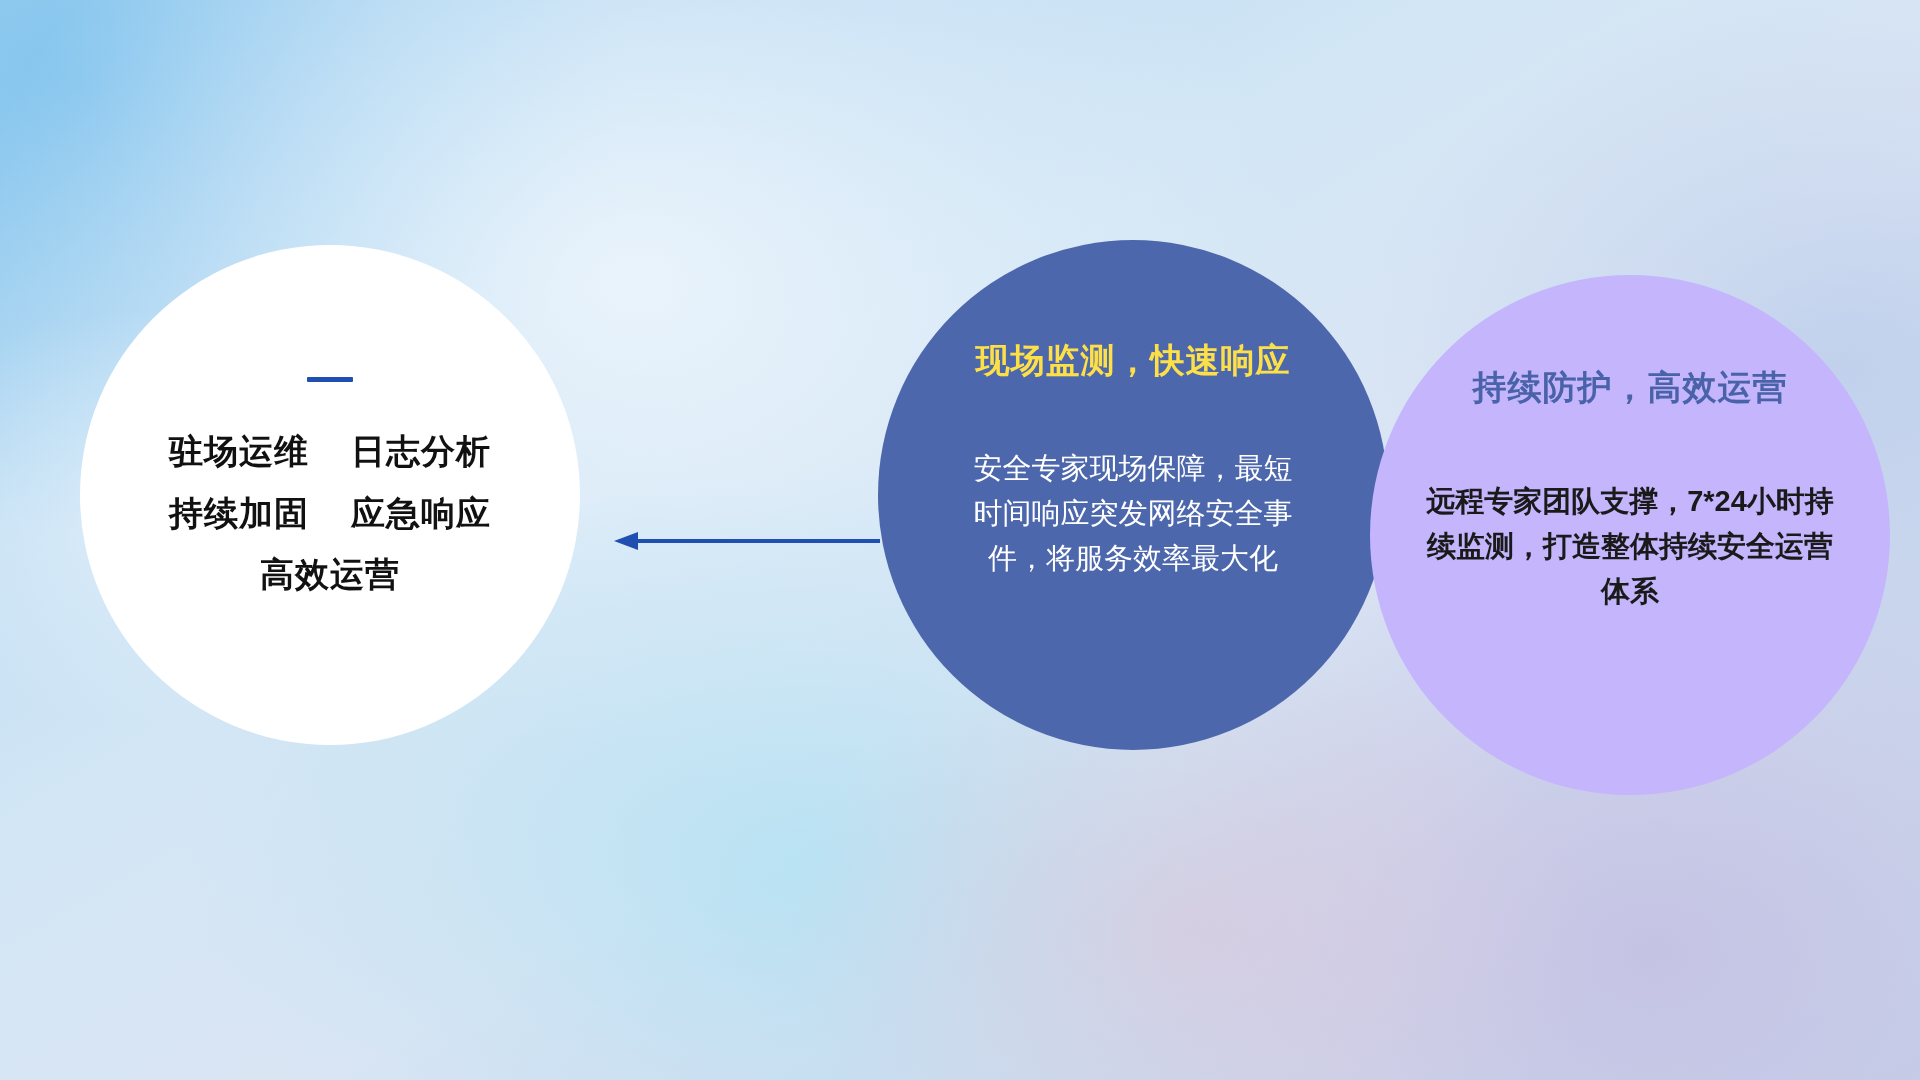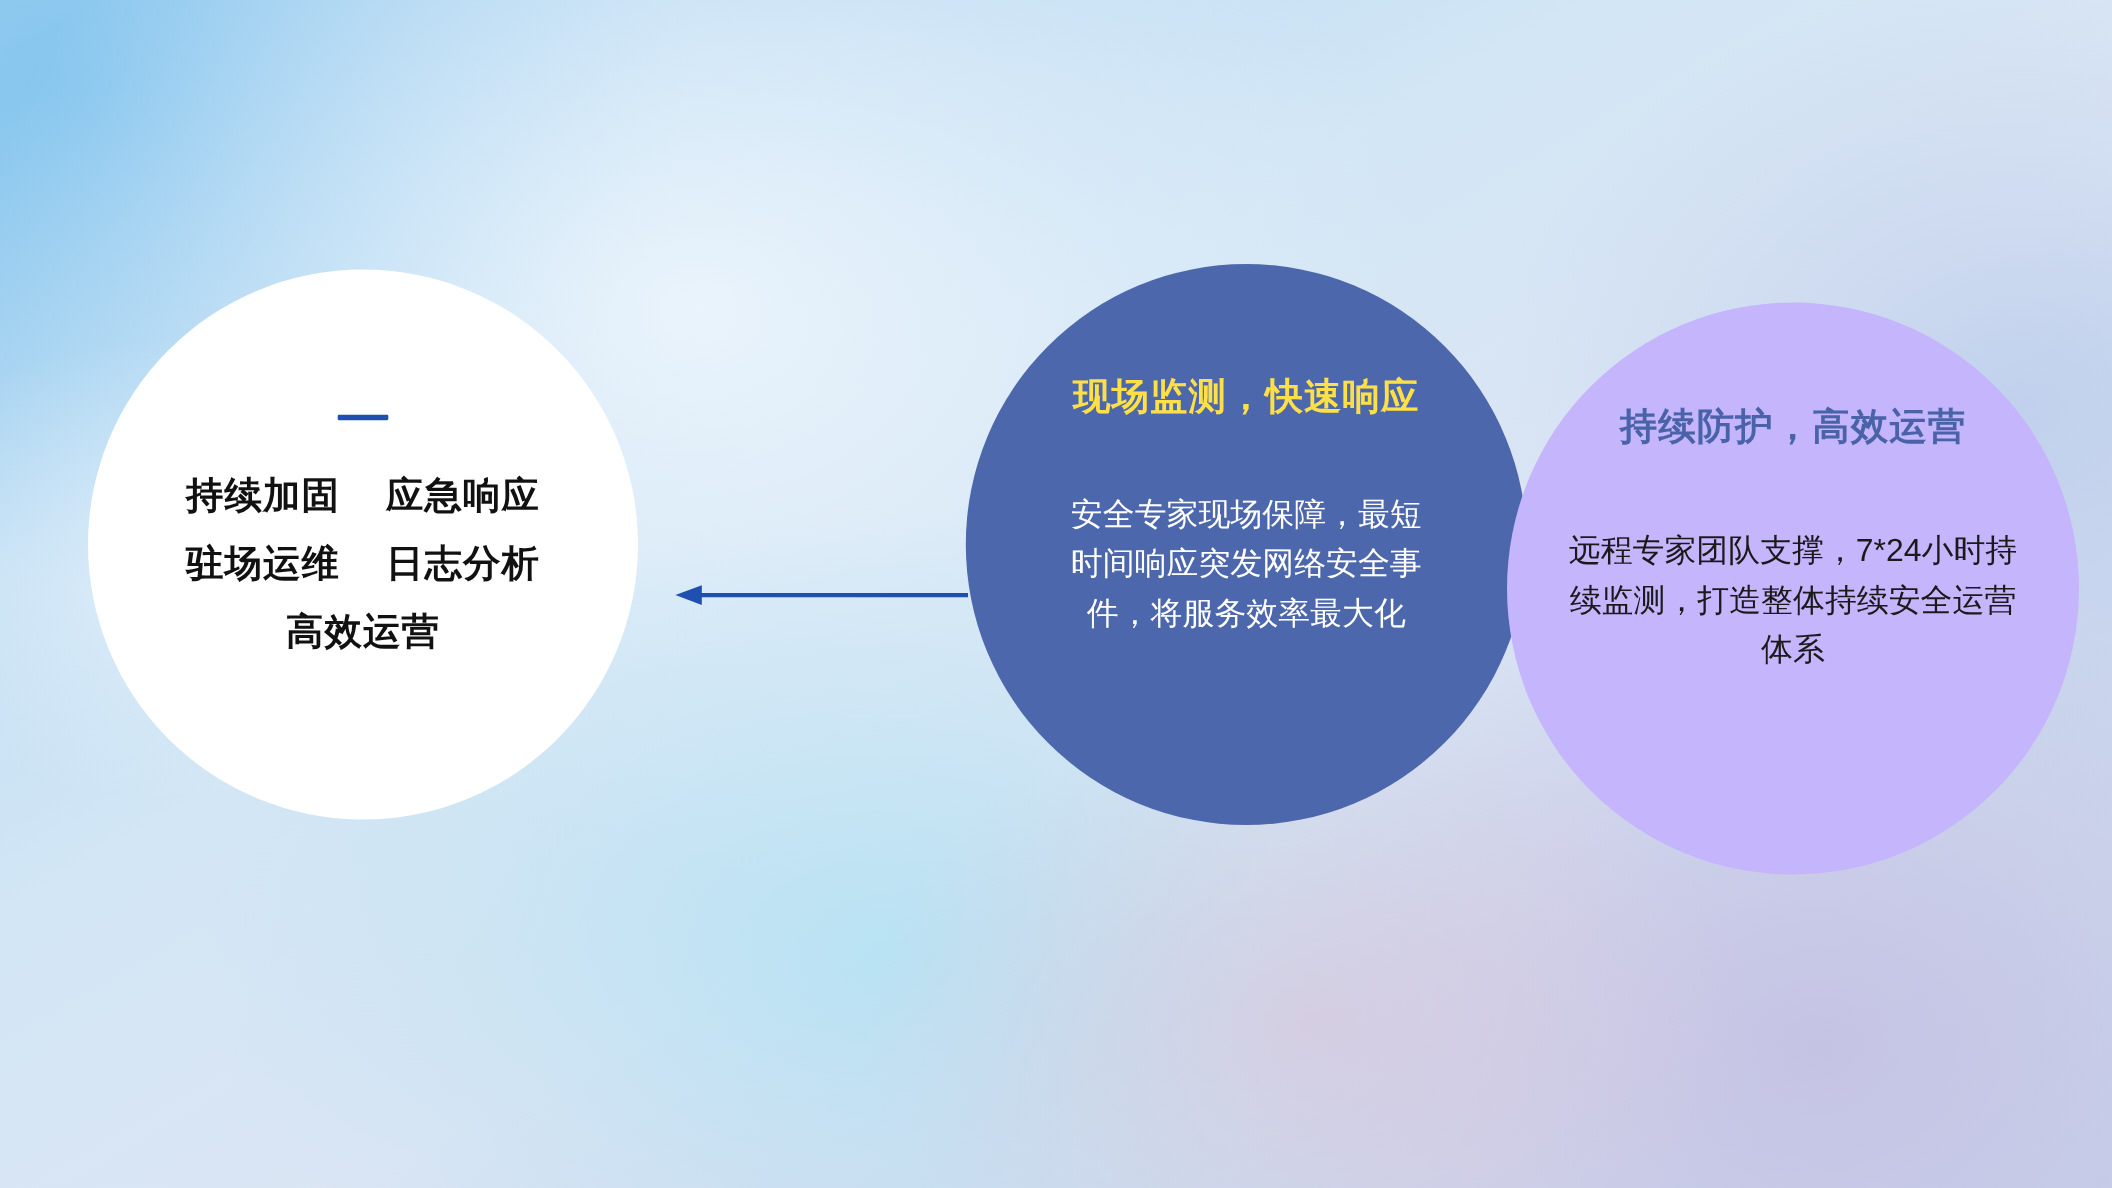--- a/index.html
+++ b/index.html
@@ -173,20 +173,21 @@
     letter-spacing: 1px;
     white-space: nowrap;
     margin-bottom: 68px;
   }
   .right-body {
     width: 420px;
     font-size: 29px;
     color: #1a1a1a;
     line-height: 1.55;
     text-align: center;
+    font-weight: bold;
   }
 
   
   .arrow {
     position: absolute;
     left: 612px;
     top: 529px;
     width: 272px;
     height: 24px;
   }
@@ -206,22 +207,22 @@
   <div class="bg-layer bg-blob-g"></div>
 
   <svg class="arrow" viewBox="0 0 272 24">
     <line x1="268" y1="12" x2="18" y2="12" stroke="#1f4fb0" stroke-width="4"></line>
     <polygon points="2,12 26,3 26,21" fill="#1f4fb0"></polygon>
   </svg>
 
   <div class="circle circle-left">
     <div class="dash"></div>
     <div class="left-lines">
+      <div class="left-line">驻场运维    日志分析</div>
       <div class="left-line">持续加固    应急响应</div>
-      <div class="left-line">驻场运维    日志分析</div>
       <div class="left-line">高效运营</div>
     </div>
   </div>
 
   <div class="circle circle-mid">
     <div class="mid-title">现场监测，快速响应</div>
     <div class="mid-body">安全专家现场保障，最短时间响应突发网络安全事件，将服务效率最大化</div>
   </div>
 
   <div class="circle circle-right">

